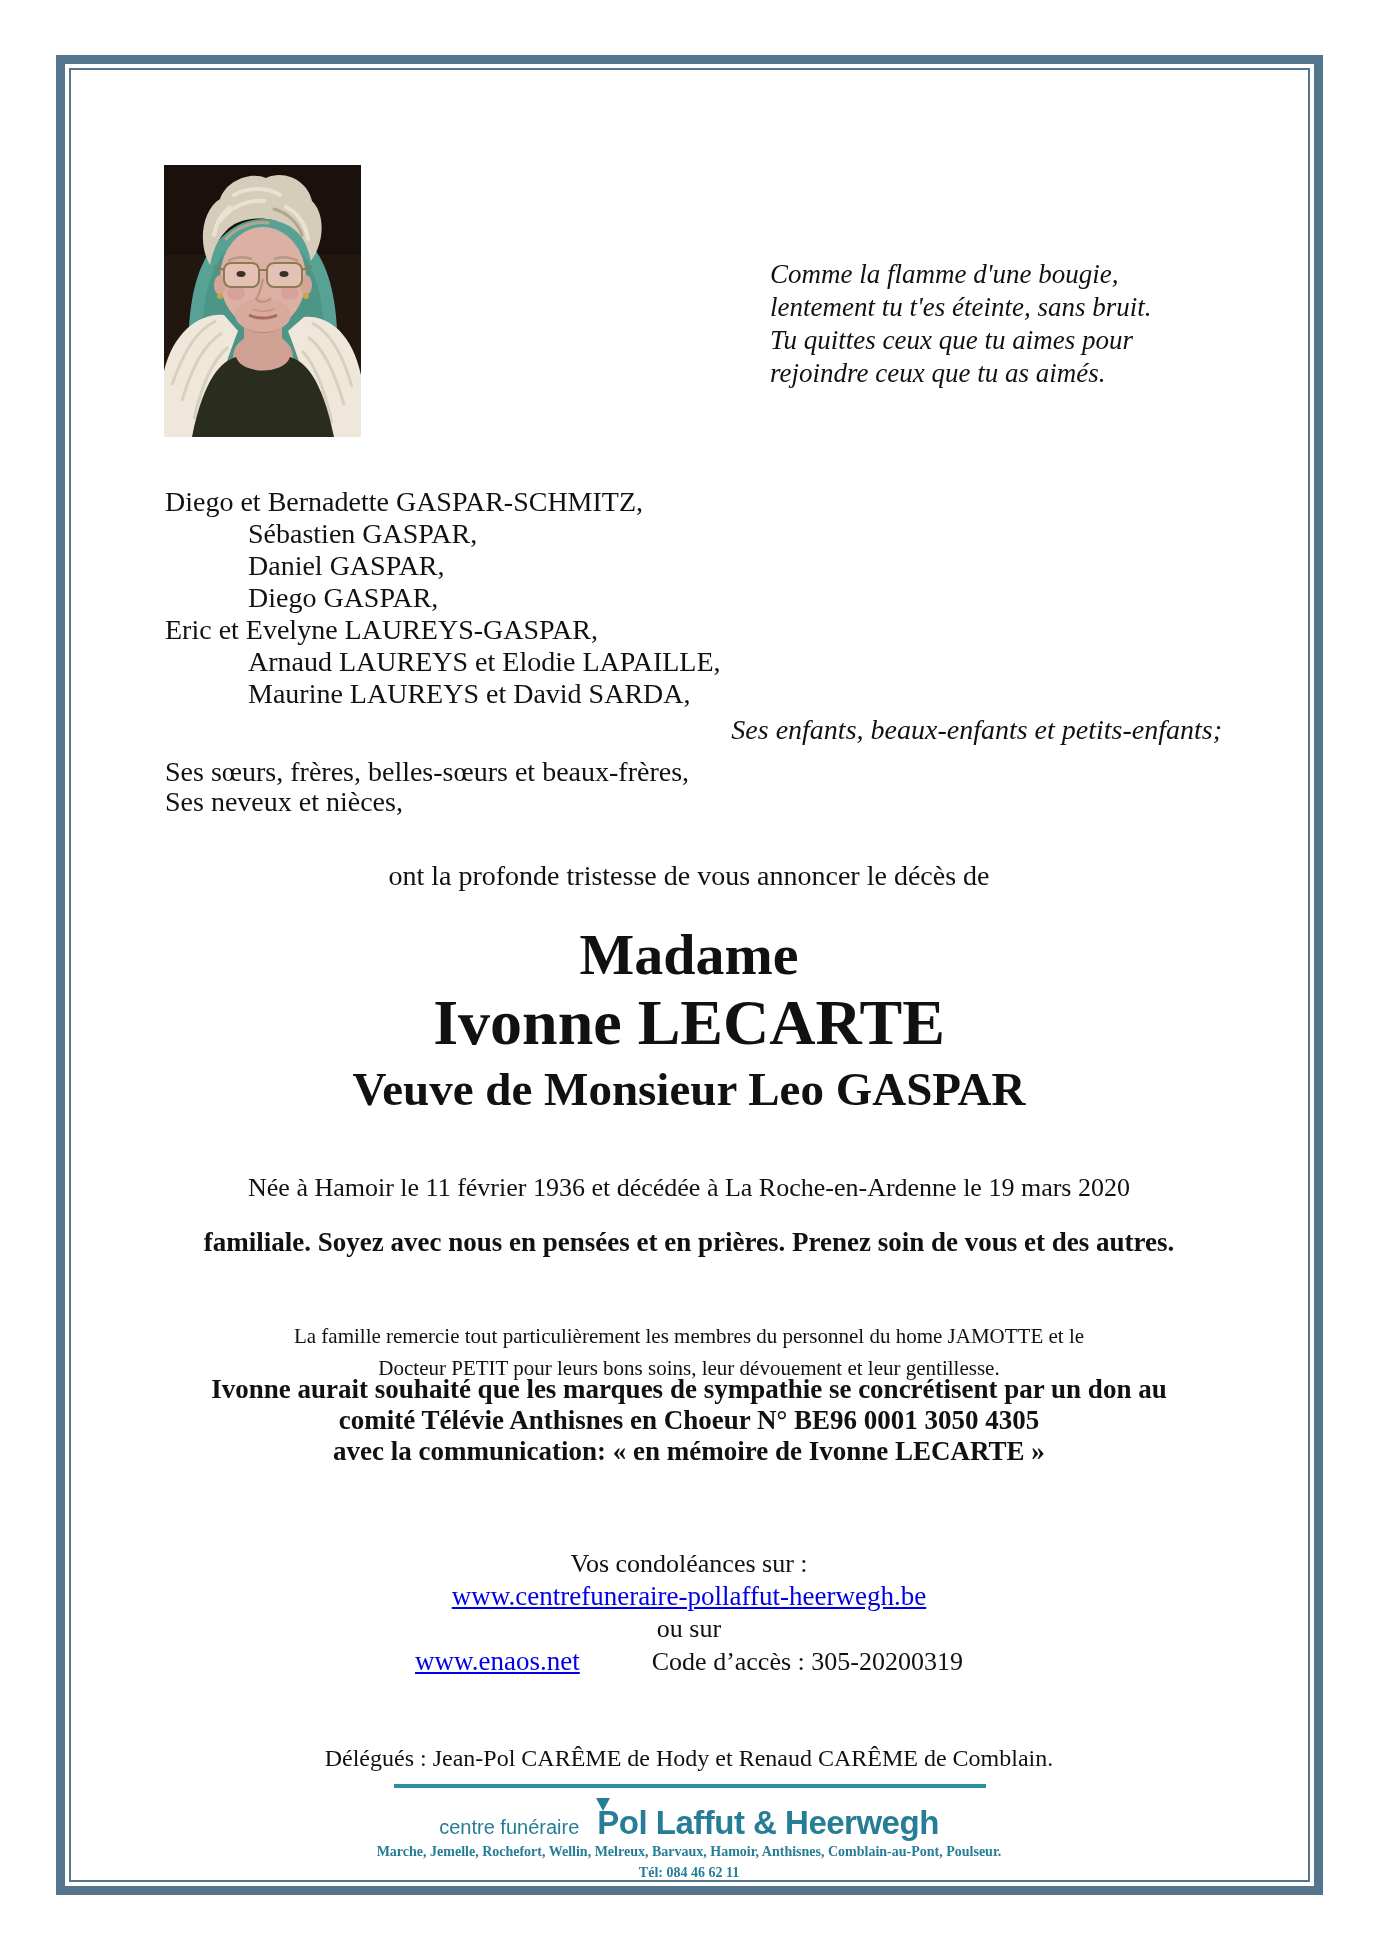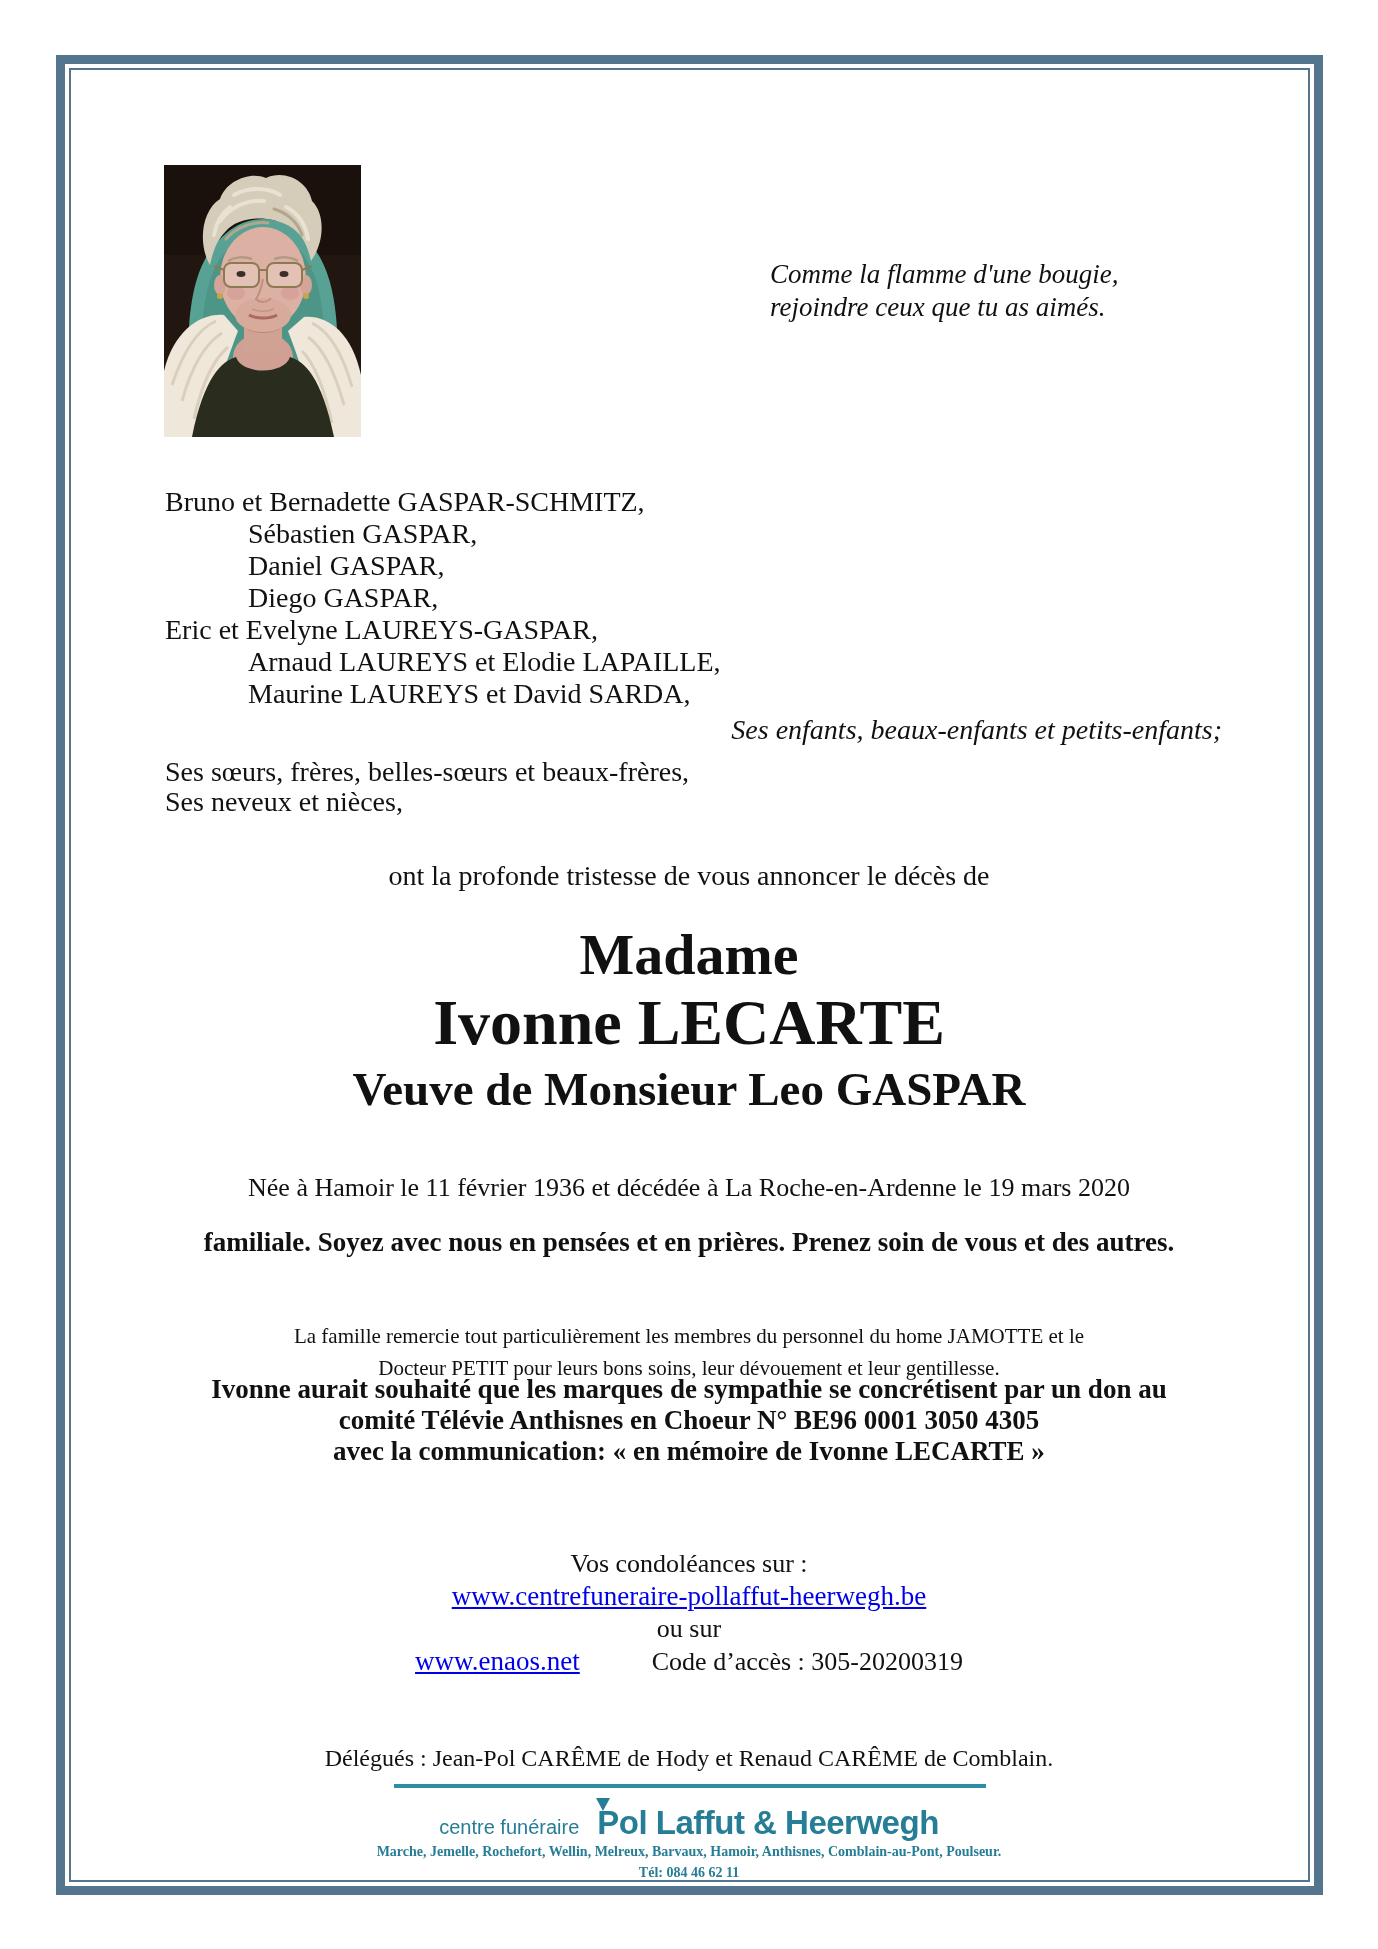--- a/index.html
+++ b/index.html
@@ -138,25 +138,27 @@
 
       <path d="M99,114 C97,124 95,130 92,134 C96,138 103,138 107,133" stroke="#c18e80" stroke-width="2" fill="none"></path>
 
       <path d="M85,150 C92,154 106,154 113,150" stroke="#a96a62" stroke-width="3" fill="none"></path>
       <path d="M88,144 C95,147 103,147 110,144" stroke="#c69288" stroke-width="1.5" fill="none"></path>
     </svg>
   </div>
 
   <div class="abs quote">
     <div>Comme la flamme d'une bougie,</div>
+    <div>lentement tu t'es éteinte, sans bruit.</div>
+    <div>Tu quittes ceux que tu aimes pour</div>
     <div>rejoindre ceux que tu as aimés.</div>
   </div>
 
   <div class="abs family">
-    <div>Bruno et Bernadette GASPAR-SCHMITZ,</div>
+    <div>Diego et Bernadette GASPAR-SCHMITZ,</div>
     <div class="indent">Sébastien GASPAR,</div>
     <div class="indent">Daniel GASPAR,</div>
     <div class="indent">Diego GASPAR,</div>
     <div>Eric et Evelyne LAUREYS-GASPAR,</div>
     <div class="indent">Arnaud LAUREYS et Elodie LAPAILLE,</div>
     <div class="indent">Maurine LAUREYS et David SARDA,</div>
   </div>
 
   <div class="abs children-note">Ses enfants, beaux-enfants et petits-enfants;</div>
 

